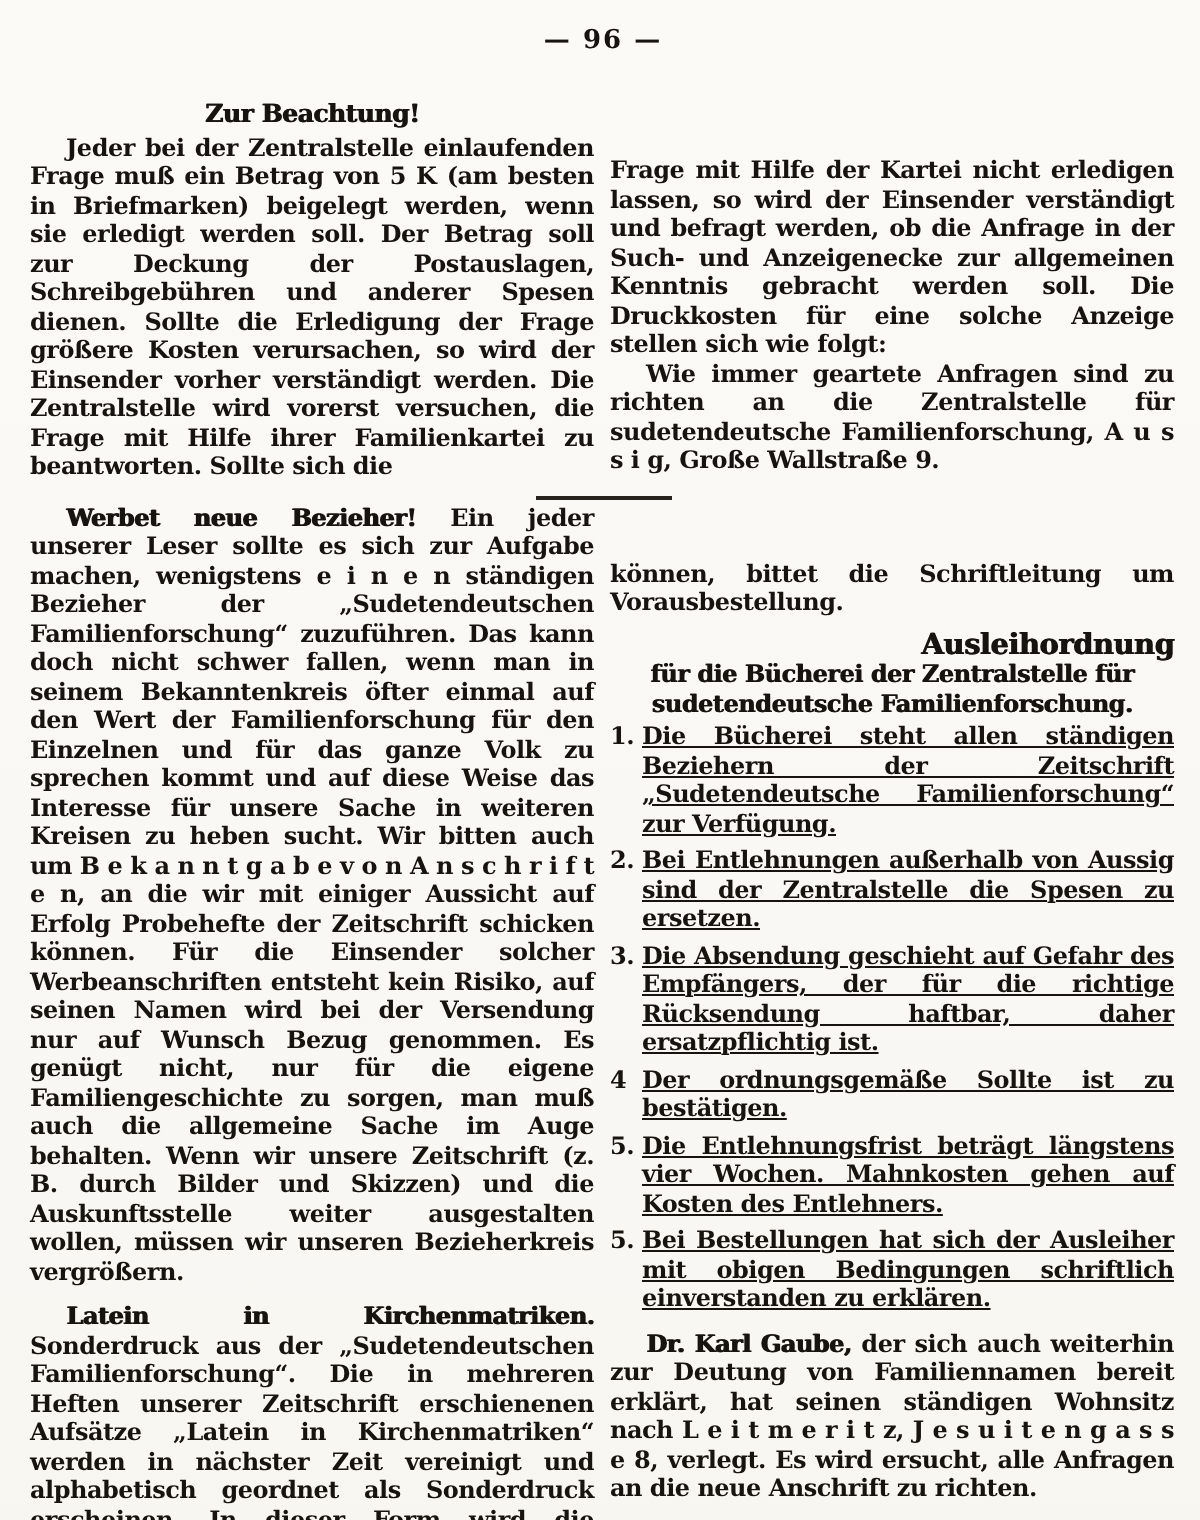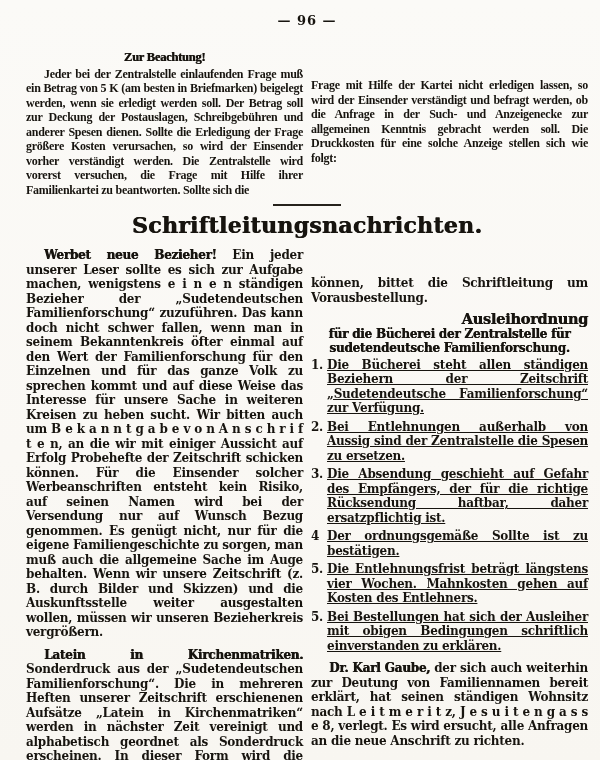--- a/index.html
+++ b/index.html
@@ -5,31 +5,31 @@
   html,body{margin:0;padding:0;background:#e8e6e1;}
   .page{
     position:relative;
     width:600px;height:760px;
     margin:0 auto;
     background:linear-gradient(180deg,#fbfaf7 0%,#faf8f4 60%,#f8f6f1 100%);
     color:#17140f;
     font-family:"DejaVu Serif", serif;
     font-weight:bold;
     box-sizing:border-box;
-    padding:10px 12px 0 26px;
+    padding:10px 12px 0 15px;
     overflow:hidden;
   }
   .pagenum{
     text-align:center;
     font-size:13px;
     letter-spacing:1px;
     margin-top:3px;
   }
   .cols{display:flex;gap:8px;}
-  .cols.top{margin-top:22px;font-family:Liberation Serif, serif;}
+  .cols.top{margin-top:22px;}
   .col{
     width:282px;
     font-size:12px;
     line-height:14.5px;
     text-align:justify;
     letter-spacing:-0.25px;
   }
   .col-heading{
     text-align:center;
     font-size:12.5px;
@@ -78,26 +78,26 @@
 
   <div class="pagenum">— 96 —</div>
 
   <div class="cols top">
     <div class="col">
       <div class="col-heading">Zur Beachtung!</div>
       <p>Jeder bei der Zentralstelle einlaufenden Frage muß ein Betrag von 5 K (am besten in Briefmarken) beigelegt werden, wenn sie erledigt werden soll. Der Betrag soll zur Deckung der Postauslagen, Schreibgebühren und anderer Spesen dienen. Sollte die Erledigung der Frage größere Kosten verursachen, so wird der Einsender vorher verständigt werden. Die Zentralstelle wird vorerst versuchen, die Frage mit Hilfe ihrer Familienkartei zu beantworten. Sollte sich die</p>
     </div>
     <div class="col">
       <p class="follow">Frage mit Hilfe der Kartei nicht erledigen lassen, so wird der Einsender verständigt und befragt werden, ob die Anfrage in der Such- und Anzeigenecke zur allgemeinen Kenntnis gebracht werden soll. Die Druckkosten für eine solche Anzeige stellen sich wie folgt:</p>
+      <p>Wie immer geartete Anfragen sind zu richten an die Zentralstelle für sudetendeutsche Familienforschung, A u s s i g, Große Wallstraße 9.</p>
     </div>
   </div>
 
   <div class="rule mid"></div>
 
-  <div class="main-title">Schriftleitungsnachrichten.</div>
 
   <div class="cols">
 
     <div class="col">
       <p><span class="lead">Werbet neue Bezieher!</span> <span>Ein jeder unserer Leser sollte es sich zur Aufgabe machen, wenigstens e i n e n ständigen Bezieher der „Sudetendeutschen Familienforschung“ zuzuführen. Das kann doch nicht schwer fallen, wenn man in seinem Bekanntenkreis öfter einmal auf den Wert der Familienforschung für den Einzelnen und für das ganze Volk zu sprechen kommt und auf diese Weise das Interesse für unsere Sache in weiteren Kreisen zu heben sucht. Wir bitten auch um B e k a n n t g a b e  v o n  A n s c h r i f t e n, an die wir mit einiger Aussicht auf Erfolg Probehefte der Zeitschrift schicken können. Für die Einsender solcher Werbeanschriften entsteht kein Risiko, auf seinen Namen wird bei der Versendung nur auf Wunsch Bezug genommen. Es genügt nicht, nur für die eigene Familiengeschichte zu sorgen, man muß auch die allgemeine Sache im Auge behalten. Wenn wir unsere Zeitschrift (z. B. durch Bilder und Skizzen) und die Auskunftsstelle weiter ausgestalten wollen, müssen wir unseren Bezieherkreis vergrößern.</span></p>
       <div class="gap-md"></div>
       <p><span class="lead">Latein in Kirchenmatriken.</span> <span>Sonderdruck aus der „Sudetendeutschen Familienforschung“. Die in mehreren Heften unserer Zeitschrift erschienenen Aufsätze „Latein in Kirchenmatriken“ werden in nächster Zeit vereinigt und alphabetisch geordnet als Sonderdruck erscheinen. In dieser Form wird die Benützung erleichtert. Um die Auflagenhöhe bestimmen zu</span></p>
     </div>
 
     <div class="col">

